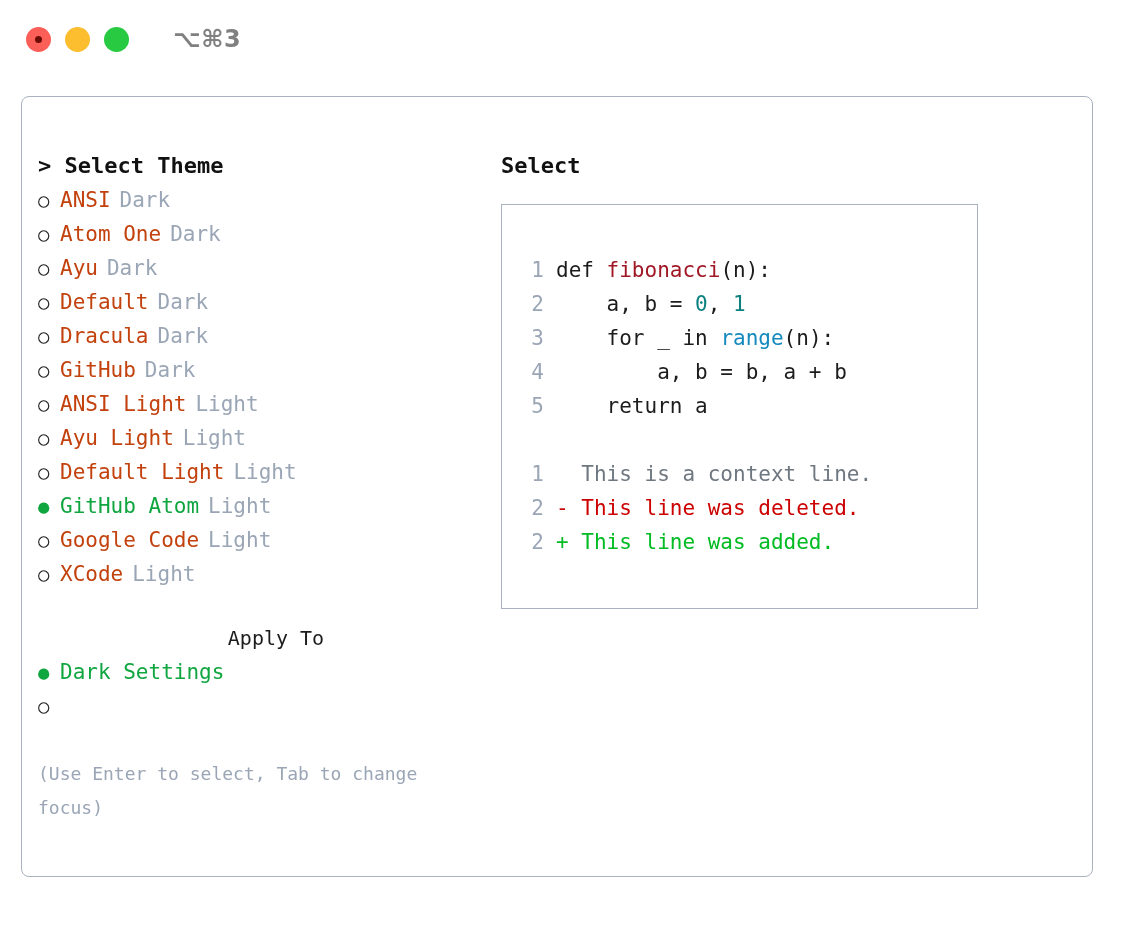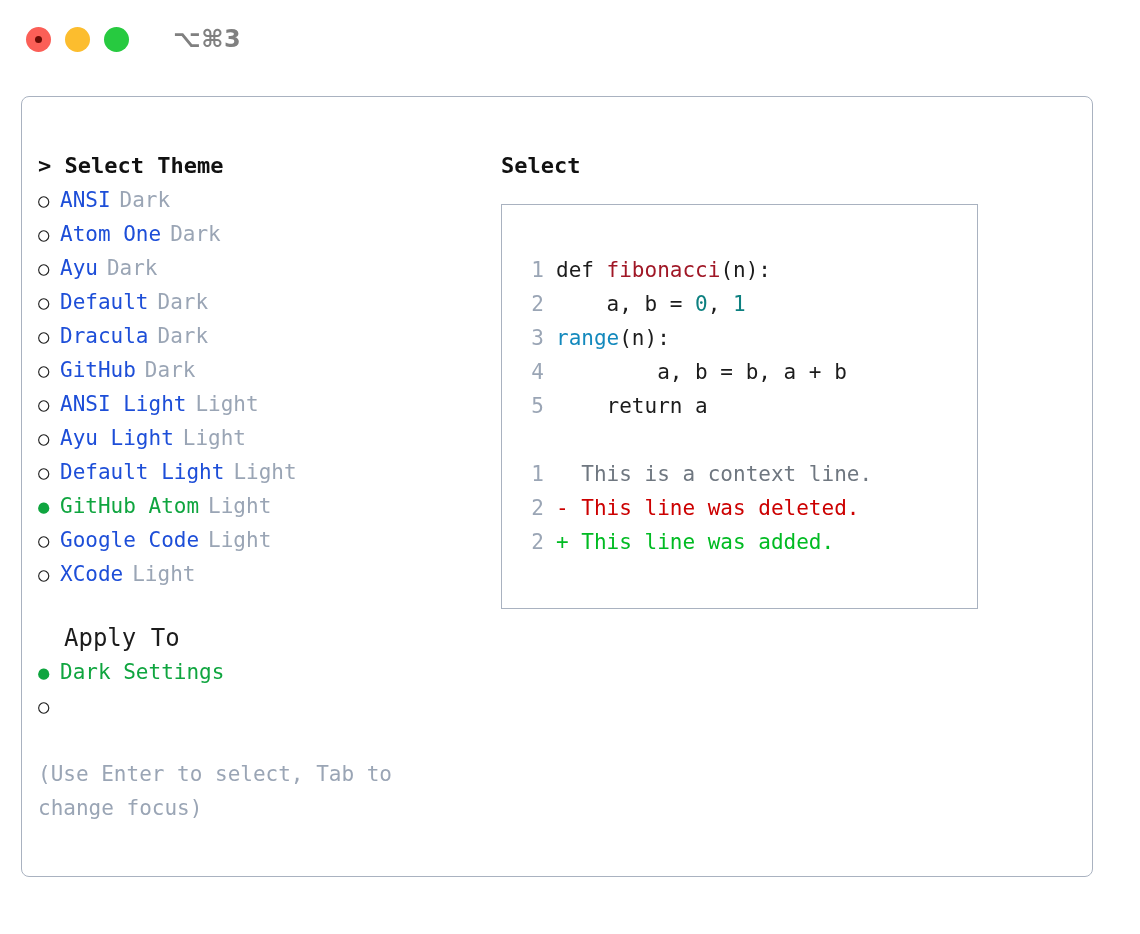--- a/index.html
+++ b/index.html
@@ -112,39 +112,40 @@
   }
   .opt-bullet {
     display: inline-block;
     width: 22px;
     flex: 0 0 22px;
     font-size: 19px;
     color: #1c1c1c;
   }
   .opt-row.selected .opt-bullet { color: #0fa53f; }
   .opt-row.selected .opt-label  { color: #0fa53f; }
-  .opt-label { color: #1d4ed8; }
+  .opt-label { color: #c2410c; }
   .opt-tag {
     color: #9aa5b5;
     margin-left: 9px;
     text-align: center;
   }
 
   #apply-to-block { margin-top: 30px; }
   .apply-title {
-    font-size: 24px;
+    font-size: 20px;
     color: #1c1c1c;
     line-height: 34px;
     padding-left: 26px;
     white-space: pre;
+    text-align: center;
   }
 
   #help-text {
     margin-top: 34px;
-    font-size: 21px;
+    font-size: 18px;
     line-height: 34px;
     color: #9aa5b5;
     width: 410px;
     white-space: pre-wrap;
   }
 
   
   #right-column {
     position: absolute;
     left: 479px;
@@ -242,21 +243,21 @@
         <div id="help-text">(Use Enter to select, Tab to change focus)</div>
       </div>
 
       <div id="right-column">
         <div id="preview-title">Select</div>
 
         <div id="preview-box">
           <div id="preview-code">
               <div class="code-line"><span class="ln">1</span><span class="code-text">def </span><span class="tok-fn">fibonacci</span><span class="code-text">(n):</span></div>
               <div class="code-line"><span class="ln">2</span><span class="code-text">    a, b = </span><span class="tok-num">0</span><span class="code-text">, </span><span class="tok-num">1</span></div>
-              <div class="code-line"><span class="ln">3</span><span class="tok-call">range</span><span class="code-text">(n):</span></div>
+              <div class="code-line"><span class="ln">3</span><span class="code-text">    for _ in </span><span class="tok-call">range</span><span class="code-text">(n):</span></div>
               <div class="code-line"><span class="ln">4</span><span class="code-text">        a, b = b, a + b</span></div>
               <div class="code-line"><span class="ln">5</span><span class="code-text">    return a</span></div>
             </div>
           <div class="code-gap"></div>
           <div id="preview-diff">
               <div class="code-line"><span class="ln">1</span><span class="diff-ctx"> </span><span class="diff-ctx"> This is a context line.</span></div>
               <div class="code-line"><span class="ln">2</span><span class="diff-del">-</span><span class="diff-del"> This line was deleted.</span></div>
               <div class="code-line"><span class="ln">2</span><span class="diff-add">+</span><span class="diff-add"> This line was added.</span></div>
             </div>
         </div>

